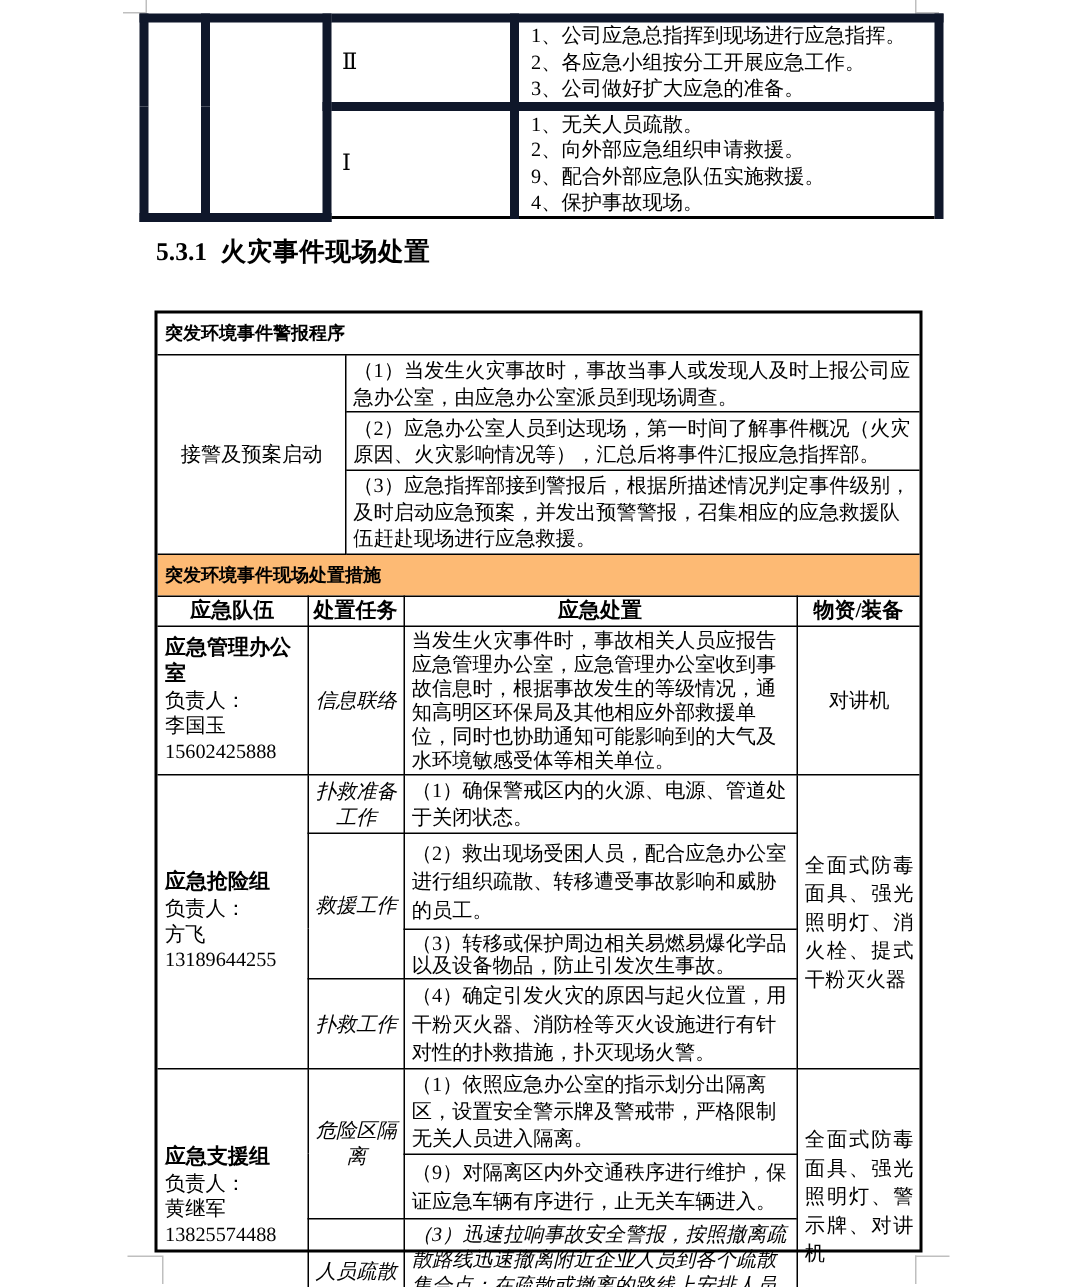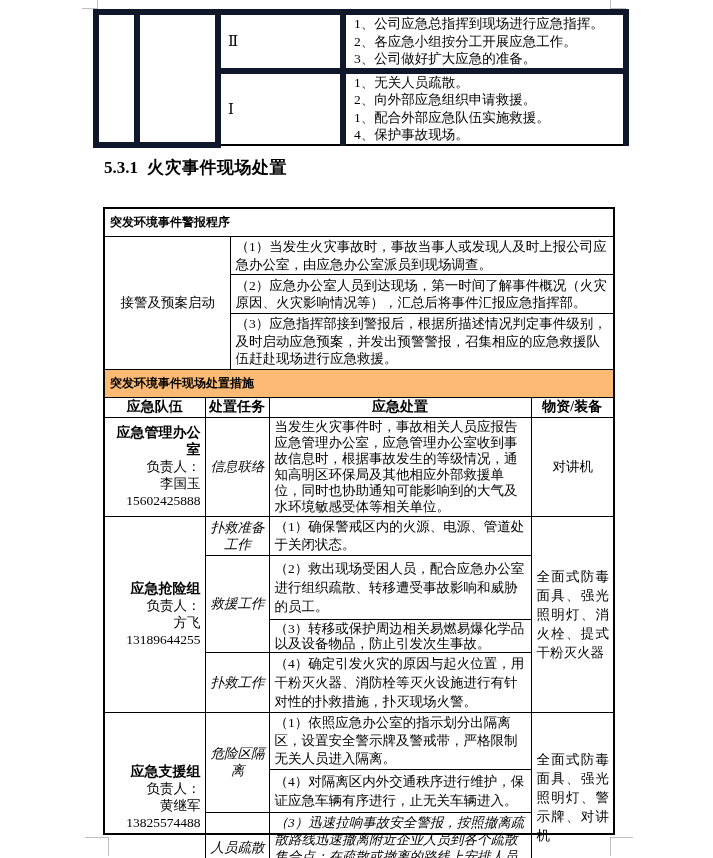--- a/index.html
+++ b/index.html
@@ -62,21 +62,21 @@
   .hdrRow td {
     text-align: center; font-weight: bold; font-size: 14px; padding: 0;
   }
   .cellCenter { text-align: center; }
   .lh16 { line-height: 16px; }
   .lh15 { line-height: 15px; }
   .lh17 { line-height: 17px; font-style: italic; }
   .lh175 { line-height: 17.5px; }
   .lh18 { line-height: 18px; }
   .lh19 { line-height: 19px; }
-  .team { text-align: right; line-height: 17px; padding: 0 2px; }
+  .team { text-align: left; line-height: 17px; padding: 0 2px; }
   .team .tname { font-weight: bold; font-size: 14px; }
   .equip { line-height: 19px; text-align: justify; padding: 1px 4px; }
   
   .mark { position: absolute; background: #bfbfbf; }
   
   .pgmark { position: absolute; left: 352px; top: 849px; width: 16px; height: 5px; overflow: hidden; }
 </style>
 </head>
 <body>
 
@@ -105,21 +105,21 @@
       <div>1、公司应急总指挥到现场进行应急指挥。</div>
       <div>2、各应急小组按分工开展应急工作。</div>
       <div>3、公司做好扩大应急的准备。</div>
     </td>
   </tr>
   <tr style="height:71px">
     <td class="roman">Ⅰ</td>
     <td class="items">
       <div>1、无关人员疏散。</div>
       <div>2、向外部应急组织申请救援。</div>
-      <div>1、配合外部应急队伍实施救援。</div>
+      <div>9、配合外部应急队伍实施救援。</div>
       <div>4、保护事故现场。</div>
     </td>
   </tr>
 </tbody>
   </table>
 
 <div class="heading">
   <span class="hnum">5.3.1</span><span>火灾事件现场处置</span>
 </div>
 
@@ -205,21 +205,21 @@
         <div class="tname">应急支援组</div>
         <div>负责人：</div>
         <div>黄继军</div>
         <div>13825574488</div>
       </td>
       <td rowspan="2" class="cellCenter lh17">危险区隔离</td>
       <td class="lh18">（1）依照应急办公室的指示划分出隔离区，设置安全警示牌及警戒带，严格限制无关人员进入隔离。</td>
       <td rowspan="3" class="equip">全面式防毒面具、强光照明灯、警示牌、对讲机</td>
     </tr>
     <tr style="height:43px">
-      <td class="lh19">（4）对隔离区内外交通秩序进行维护，保证应急车辆有序进行，止无关车辆进入。</td>
+      <td class="lh19">（9）对隔离区内外交通秩序进行维护，保证应急车辆有序进行，止无关车辆进入。</td>
     </tr>
     <tr style="height:50px">
       <td class="cellCenter lh17">人员疏散</td>
       <td class="lh17">（3）迅速拉响事故安全警报，按照撤离疏散路线迅速撤离附近企业人员到各个疏散集合点；在疏散或撤离的路线上安排人员维持秩</td>
     </tr>
   </tbody>
     </table>
 </div>
 
 <div class="pgmark"></div>

